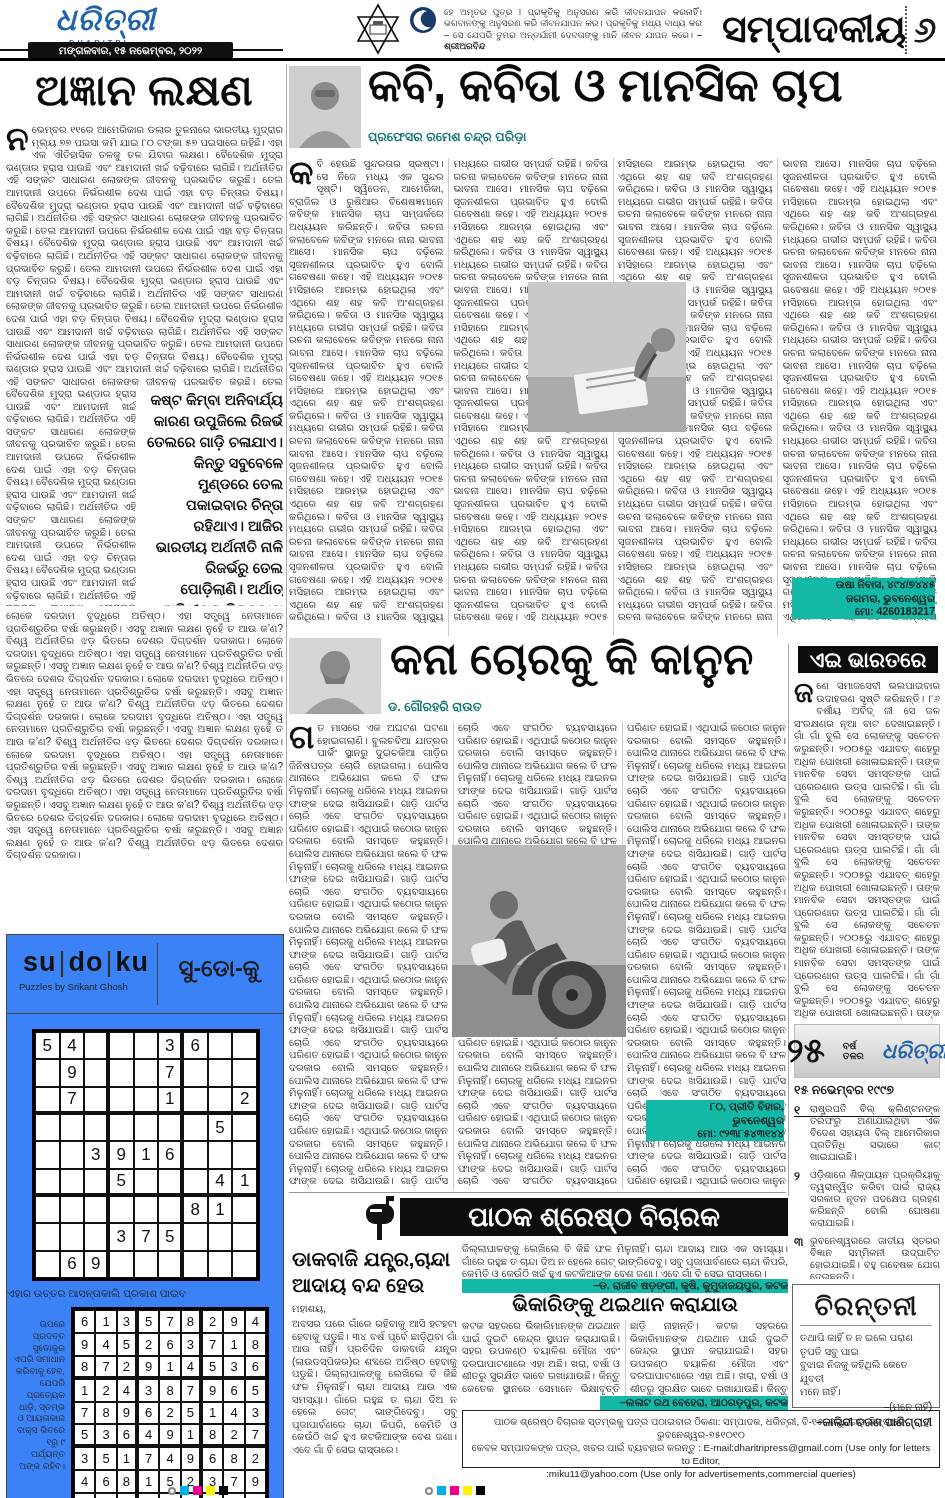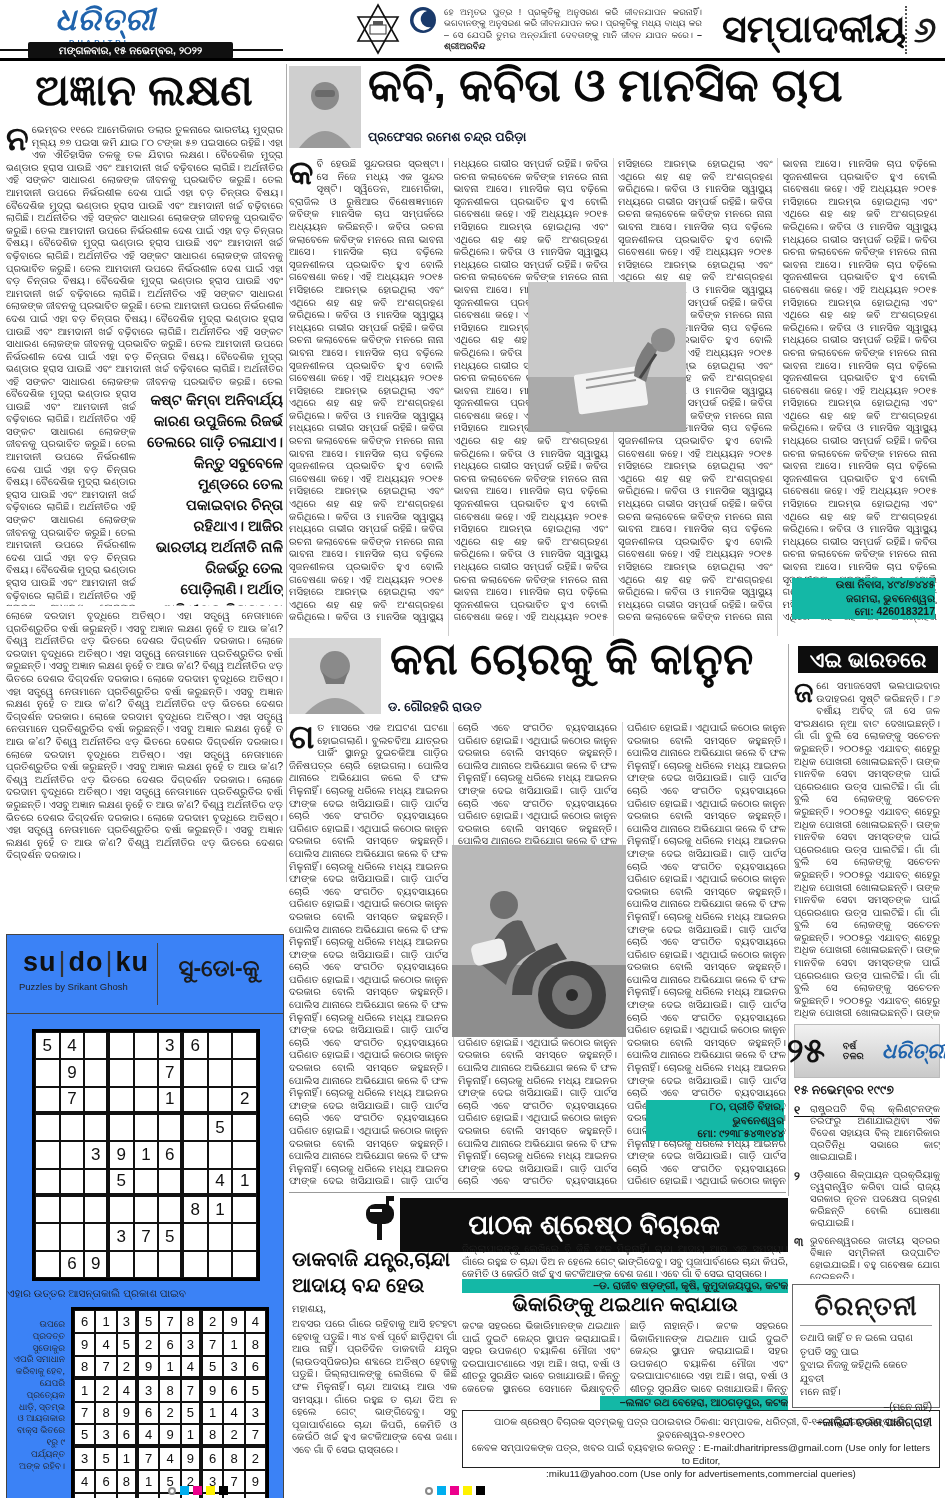--- a/index.html
+++ b/index.html
@@ -24,21 +24,21 @@
   .datebar { background:#101010; color:#fff; font-size:10.5px; font-weight:bold;
     display:flex; align-items:center; justify-content:center; border-radius:2px; }
   .mast-quote { font-size:8.8px; line-height:11.4px; text-align:justify; color:#222; }
   .section-title { font-size:38px; font-weight:800; color:#0a0a0a; }
   .pageno { font-size:36px; font-weight:800; text-align:center; }
 
   
   .hl { font-weight:800; color:#0a0a0a; }
   .blackbar { background:#0d0d0d; color:#fff; display:flex; align-items:center; justify-content:center; font-weight:800; }
 
-  .byline { font-weight:bold; font-size:12.5px; color:#0f172a; }
+  .byline { font-weight:bold; font-size:12.5px; color:#0f766e; }
   .pullquote { font-size:14.5px; line-height:21px; font-weight:600; text-align:right; color:#111; overflow:hidden; }
   .sig { font-weight:bold; font-size:10.5px; text-align:right; background:#14b8a6; line-height:13.5px; }
 
   .cols4 { column-count:4; column-gap:10px; column-rule:1px solid #ccc; }
   .cols3 { column-count:3; column-gap:10px; column-rule:1px solid #ccc; }
   .cols2 { column-count:2; column-gap:10px; column-rule:1px solid #ccc; }
 
   
   .photo { background:linear-gradient(135deg,#e3e3e3,#b9b9b9 55%,#d5d5d5); overflow:hidden; }
   .photo svg { display:block; }
@@ -427,21 +427,21 @@
   <div class="abs rule-h" style="left:289px;top:1192px;width:497px;"></div>
   <div class="abs" style="left:364px;top:1196px;">
     <svg width="32" height="44" viewBox="0 0 32 44">
       <rect x="13" y="26" width="5" height="18" fill="#111"></rect>
       <rect x="2" y="8" width="28" height="20" rx="9" fill="#111"></rect>
       <rect x="6" y="13" width="12" height="3" fill="#fff"></rect>
       <rect x="22" y="0" width="3" height="12" fill="#111"></rect>
       <rect x="22" y="0" width="8" height="5" fill="#111"></rect>
     </svg>
   </div>
-  <div class="abs blackbar" style="left:400px;top:1198px;width:388px;height:54px;font-size:27px;">ପାଠକ ଶ୍ରେଷ୍ଠ ବିଚାରକ</div>
+  <div class="abs blackbar" style="left:400px;top:1198px;width:388px;height:38px;font-size:27px;">ପାଠକ ଶ୍ରେଷ୍ଠ ବିଚାରକ</div>
 
   <div class="abs lt-title" style="left:292px;top:1246px;width:172px;height:52px;font-size:20px;line-height:26px;">ଡାକବାଜି ଯନ୍ତ୍ର,ଚାନ୍ଦା ଆଦାୟ ବନ୍ଦ ହେଉ</div>
   <div class="abs body" style="left:292px;top:1303px;width:165px;height:14px;">ମହାଶୟ,</div>
   <div class="abs body" style="left:292px;top:1318px;width:165px;height:150px;">
     <span>ଅବସର ପରେ ଗାଁରେ ରହିବାକୁ ଆସି ହଟହଟା ହେବାକୁ ପଡୁଛି। ୩୪ ବର୍ଷ ପୂର୍ବେ ଛାଡ଼ିଥିବା ଗାଁ ଆଉ ନାହିଁ। ପ୍ରତିଦିନ ଡାକବାଜି ଯନ୍ତ୍ର (ଲାଉଡସ୍ପିକର)ର ଶବ୍ଦରେ ଅତିଷ୍ଠ ହେବାକୁ ପଡୁଛି।</span>
     <span> ଜିଲ୍ଲାପାଳଙ୍କୁ ଲେଖିଲେ ବି କିଛି ଫଳ ମିଳୁନାହିଁ। ଚାନ୍ଦା ଆଦାୟ ଆଉ ଏକ ସମସ୍ୟା। ଗାଁରେ ରହୁଛ ତ ଚାନ୍ଦା ଦିଅ ନ ହେଲେ ଗେଟ୍ ଭାଙ୍ଗିଦେବୁ। ସବୁ ପୂଜାପାର୍ବଣରେ ଚାନ୍ଦା କିପରି, କେମିତି ଓ କେଉଁଠି ଖର୍ଚ୍ଚ ହୁଏ କଟକିଆଙ୍କ ବେଶ ଜଣା। ଏବେ ଗାଁ ବି ସେଇ ରାସ୍ତାରେ।</span>
   </div>
 
   <div class="abs body" style="left:462px;top:1243px;width:326px;height:36px;">ଜିଲ୍ଲାପାଳଙ୍କୁ ଲେଖିଲେ ବି କିଛି ଫଳ ମିଳୁନାହିଁ। ଚାନ୍ଦା ଆଦାୟ ଆଉ ଏକ ସମସ୍ୟା। ଗାଁରେ ରହୁଛ ତ ଚାନ୍ଦା ଦିଅ ନ ହେଲେ ଗେଟ୍ ଭାଙ୍ଗିଦେବୁ। ସବୁ ପୂଜାପାର୍ବଣରେ ଚାନ୍ଦା କିପରି, କେମିତି ଓ କେଉଁଠି ଖର୍ଚ୍ଚ ହୁଏ କଟକିଆଙ୍କ ବେଶ ଜଣା। ଏବେ ଗାଁ ବି ସେଇ ରାସ୍ତାରେ।</div>
   <div class="abs sig" style="left:462px;top:1279px;width:326px;">–ଡ. ରାଜୀବ ଷଡ଼ଙ୍ଗୀ, କୃଷି, କୁମୁଦାଜୟପୁର, କଟକ</div>

